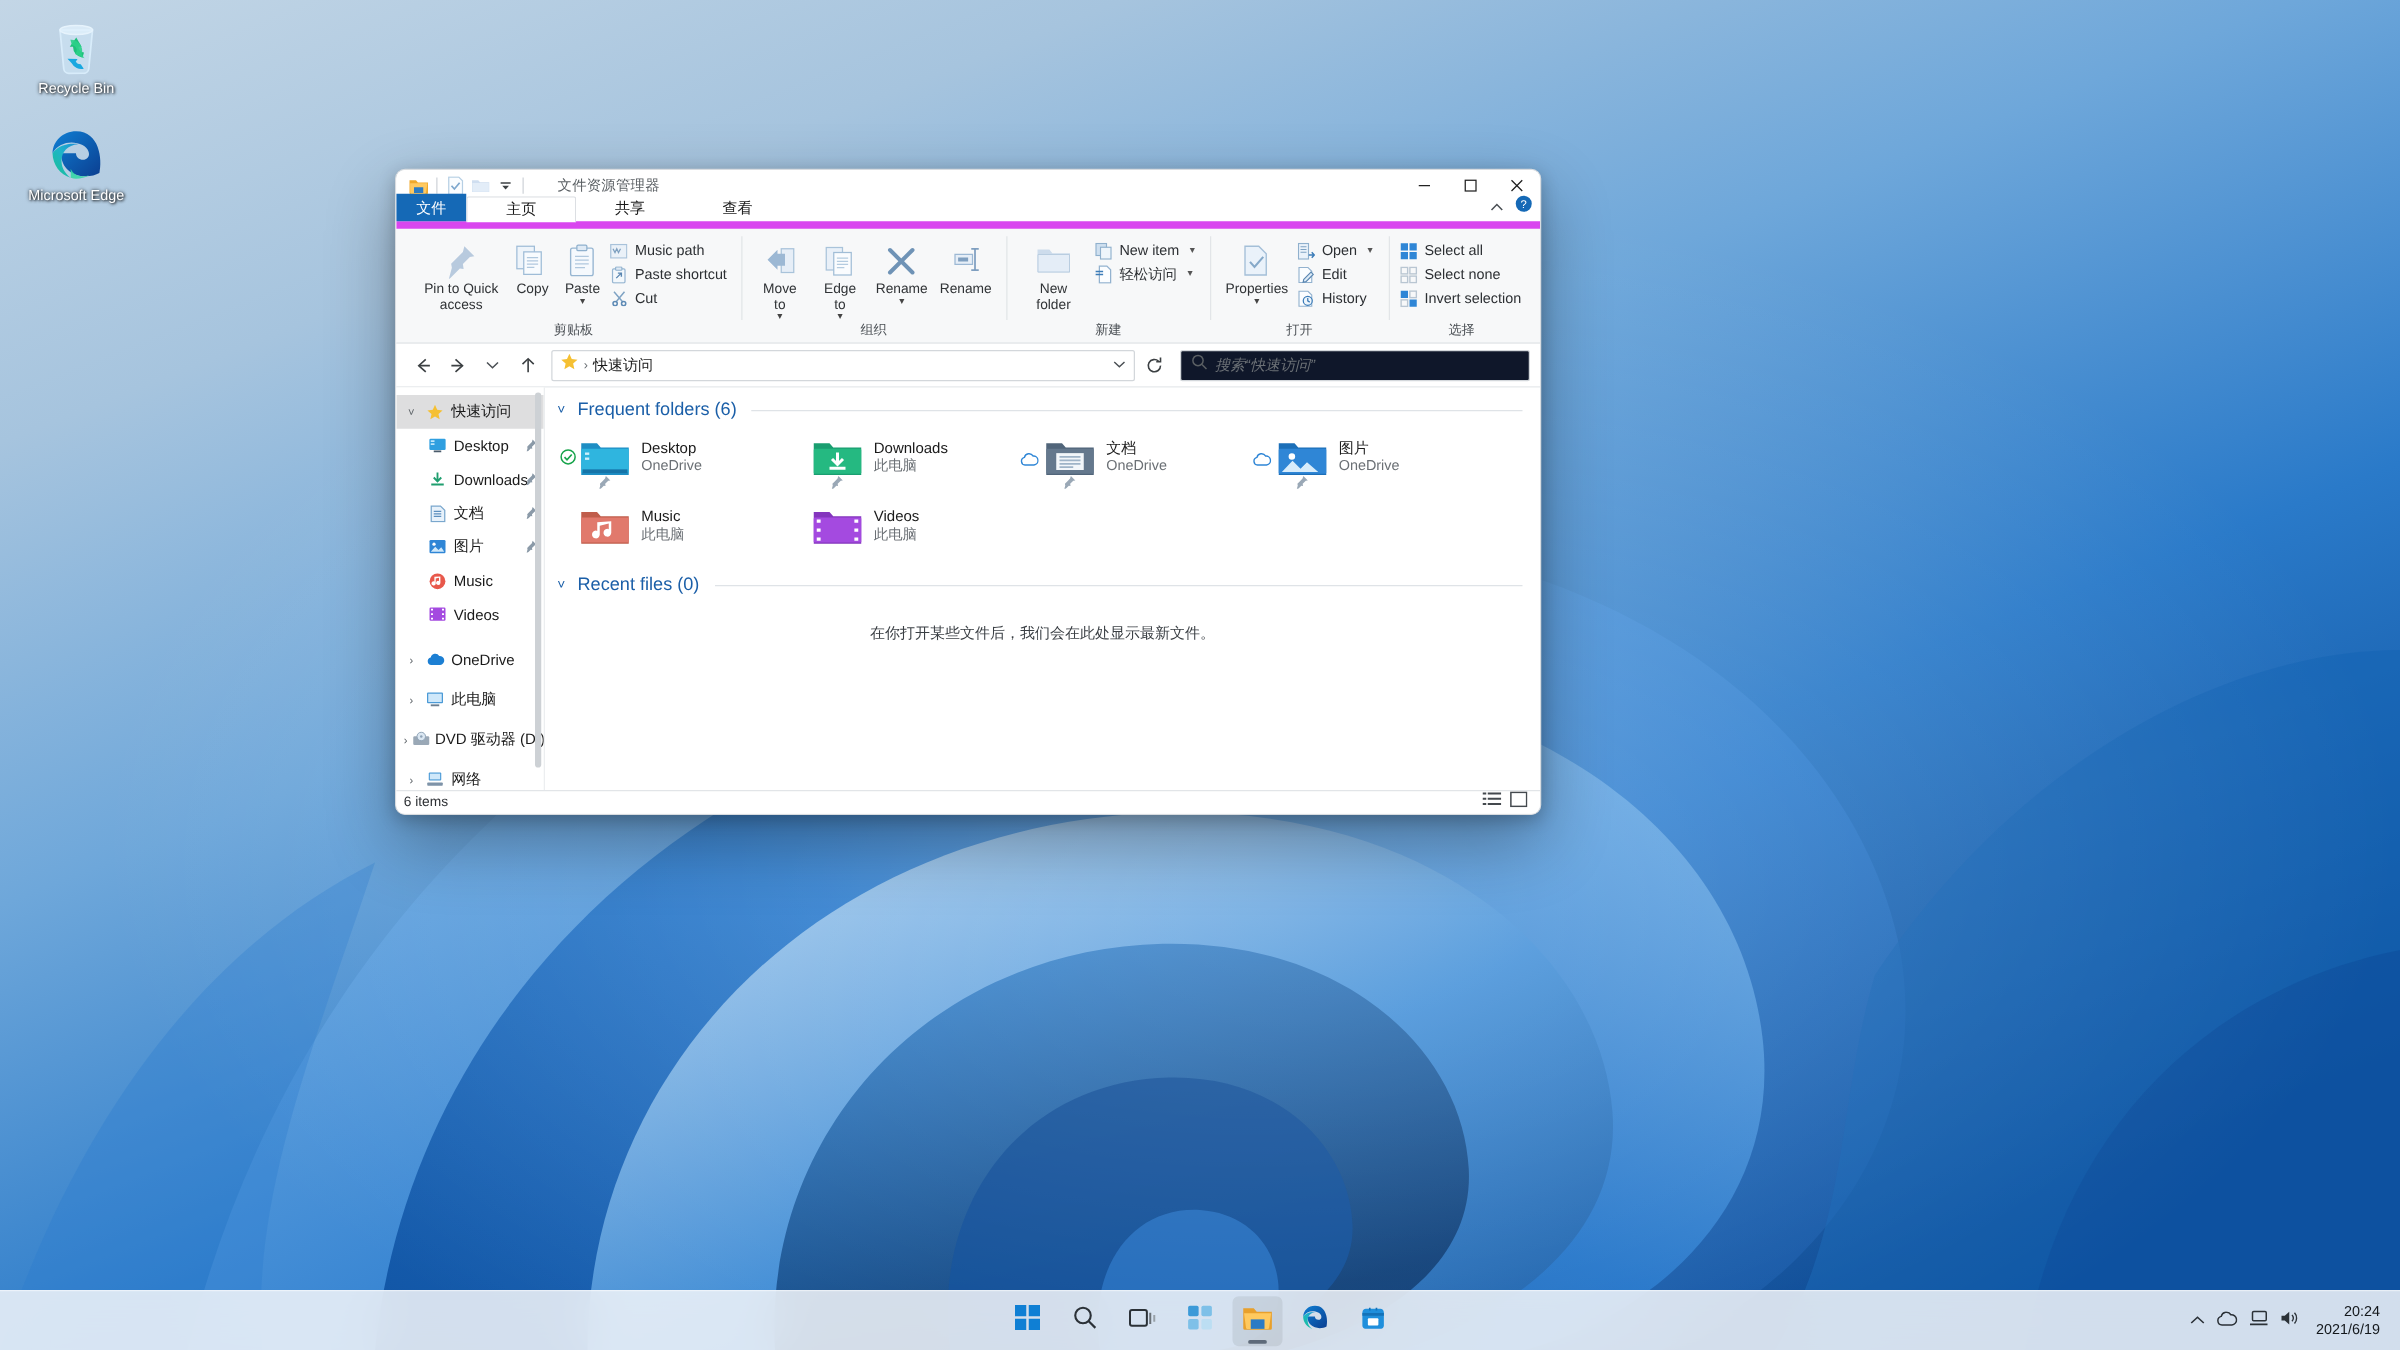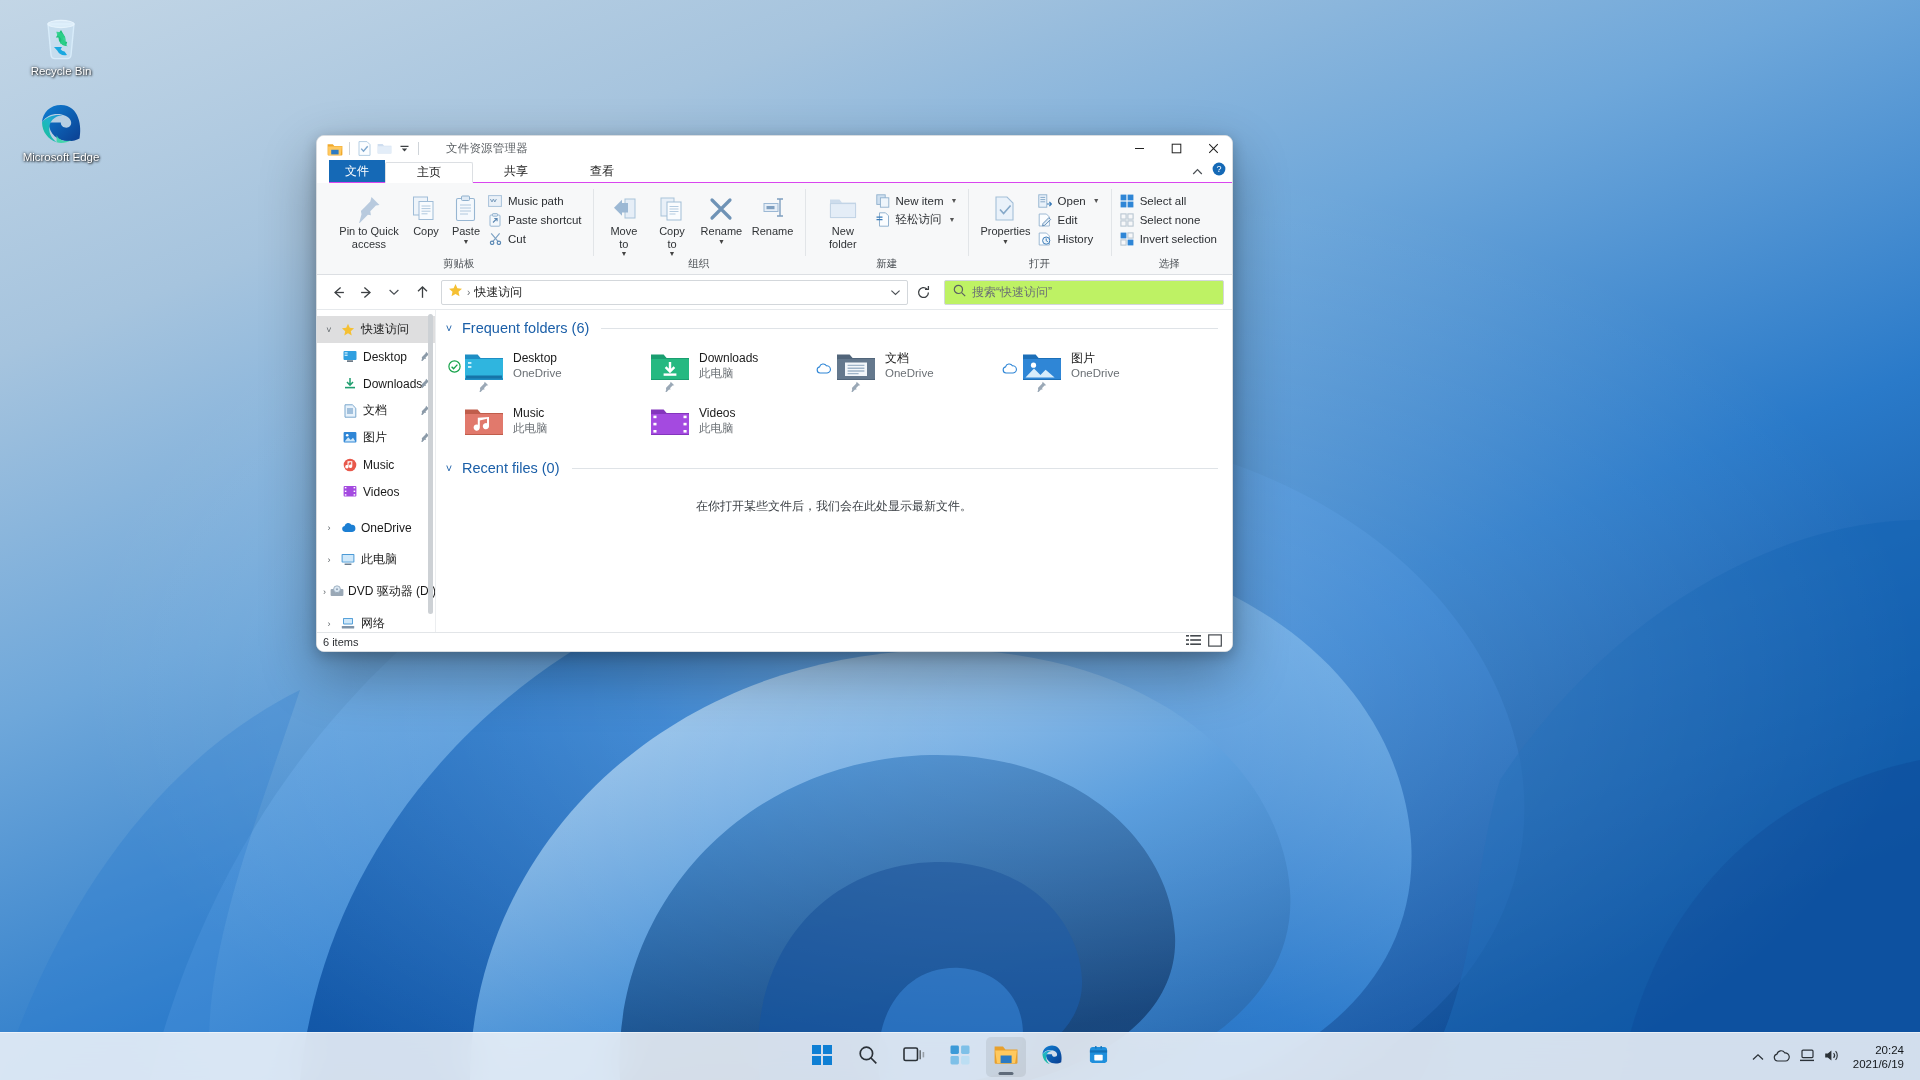--- a/index.html
+++ b/index.html
@@ -38,21 +38,21 @@
   
   .titlebar { height:25px; background:#fff; display:flex; align-items:center; padding-left:8px; position:relative; }
   .qat { display:flex; align-items:center; gap:0px; }
   .qat-ico { width:20px; height:20px; display:flex; align-items:center; justify-content:center; }
   .qat-sep { width:1px; height:13px; background:#cfd4d9; margin:0 4px; }
   .win-title { font-size:11.5px; color:#5a5f63; margin-left:23px; letter-spacing:.2px; }
   .wbtns { position:absolute; right:0; top:0; display:flex; height:25px; }
   .wbtn { width:37px; height:25px; display:flex; align-items:center; justify-content:center; }
 
   
-  .tabbar { height:22px; display:flex; align-items:flex-end; padding-left:0; border-bottom:1px solid #d946ef; background:#fff; position:relative;margin-left:12px; }
+  .tabbar { height:22px; display:flex; align-items:flex-end; padding-left:0; border-bottom:6px solid #d946ef; background:#fff; position:relative; }
   .tab { font-size:12px; padding:2px 31px 3px; color:#1a1a1a; height:21px; display:flex; align-items:center; }
   .tab.file { background:#1569b6; color:#fff; font-size:12px; padding:0 16px; height:22px; }
   .tab.active { border:1px solid #dcdfe3; border-bottom:1px solid #fff; border-radius:2px 2px 0 0; background:#fff; margin-bottom:-1px; }
   .tab-right { position:absolute; right:6px; bottom:2px; display:flex; align-items:center; gap:9px; }
 
   
   .ribbon { height:92px; background:#f7f8f9; border-bottom:1px solid #dcdfe3; display:flex; padding:3px 4px 0 8px; }
   .rgroup { display:flex; flex-direction:column; height:100%; position:relative; padding:0 7px; }
   .rgroup + .rgroup::before { content:""; position:absolute; left:0; top:3px; bottom:18px; width:1px; background:#e2e5e8; }
   .rgroup-body { flex:1; display:flex; align-items:flex-start; padding-top:3px; }
@@ -75,22 +75,22 @@
   .navbtn { width:26px; height:26px; display:flex; align-items:center; justify-content:center; border-radius:3px; color:#3c4043; }
   .address {
     flex:1; height:25px; border:1px solid #d3d7db; background:#fff; border-radius:2px;
     display:flex; align-items:center; padding:0 4px 0 6px; margin-left:4px; gap:4px;
   }
   .crumb { font-size:12px; color:#1a1a1a; }
   .crumb-sep { color:#6b7075; font-size:10px; }
   .addr-right { margin-left:auto; display:flex; align-items:center; gap:6px; padding-right:2px; }
   .refresh { width:26px; height:26px; display:flex; align-items:center; justify-content:center; border-radius:3px; }
   .searchbox {
-    width:280px; height:25px; border:1px solid #d3d7db; background:#bef264; border-radius:2px;
-    display:flex; align-items:center; padding:0 8px; gap:6px; margin-left:6px;
+    width:280px; height:25px; border:1px solid #d3d7db; background:#0f172a; border-radius:2px;
+    display:flex; align-items:center; padding:0 8px; gap:6px; margin-left:6px;font-style:italic;
   }
   .searchbox .ph { font-size:12px; color:#6b7075; }
 
   
   .ebody { flex:1; display:flex; min-height:0; background:#fff; border-top:1px solid #e6e9ec; }
   .sidebar { width:118px; background:#fff; padding-top:6px; position:relative; overflow:hidden; font-size:12px; }
   .srow { display:flex; align-items:center; height:27px; padding-left:6px; gap:4px; position:relative; }
   .srow.sel { background:#dededf; }
   .srow .chev { width:12px; font-size:9px; color:#5b6166; display:flex; align-items:center; justify-content:center; }
   .srow .ico { width:18px; display:flex; align-items:center; justify-content:center; }
@@ -386,21 +386,21 @@
         <div class="bigbtn">
           <div class="bi">
             <svg width="26" height="28" viewBox="0 0 26 28">
               <rect x="2" y="3" width="13" height="18" fill="#e9f0f8" stroke="#a9c3da" stroke-width="1"></rect>
               <rect x="8" y="7" width="14" height="18" fill="#fafcfe" stroke="#a1bdd6" stroke-width="1"></rect>
               <g stroke="#b4cbe0" stroke-width="1">
                   <path d="M10.5 11.5 h9 M10.5 14 h9 M10.5 16.5 h9 M10.5 19 h6"></path>
                 </g>
             </svg>
           </div>
-          <div class="bl">Copy to</div>
+          <div class="bl">Edge to</div>
           <div class="caret">▼</div>
         </div>
         <div class="bigbtn">
           <div class="bi">
             <svg width="26" height="28" viewBox="0 0 26 28">
               <path d="M4 5 L22 23 M22 5 L4 23" stroke="#6f93b6" stroke-width="3.2" fill="none" stroke-linecap="round"></path>
             </svg>
           </div>
           <div class="bl">Rename</div>
           <div class="caret">▼</div>

